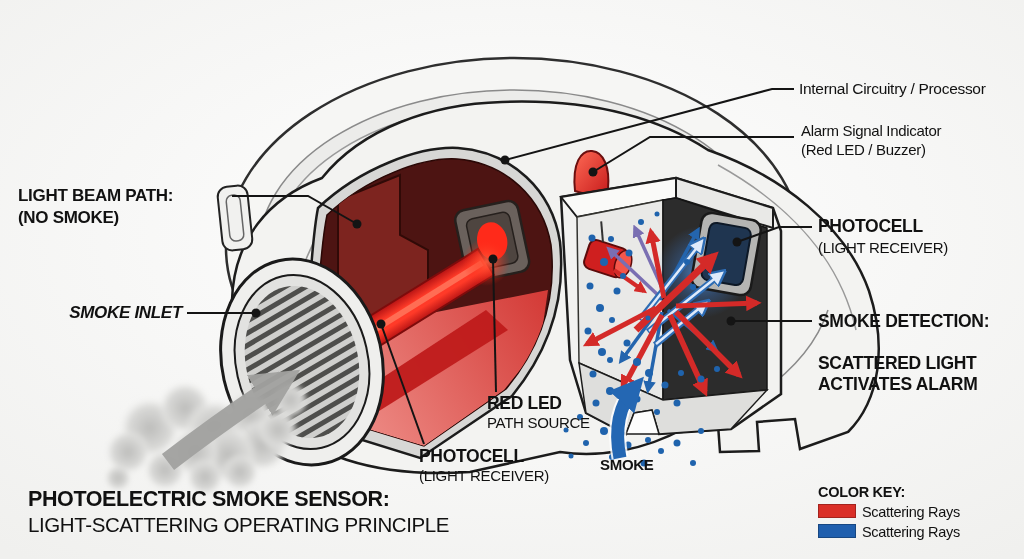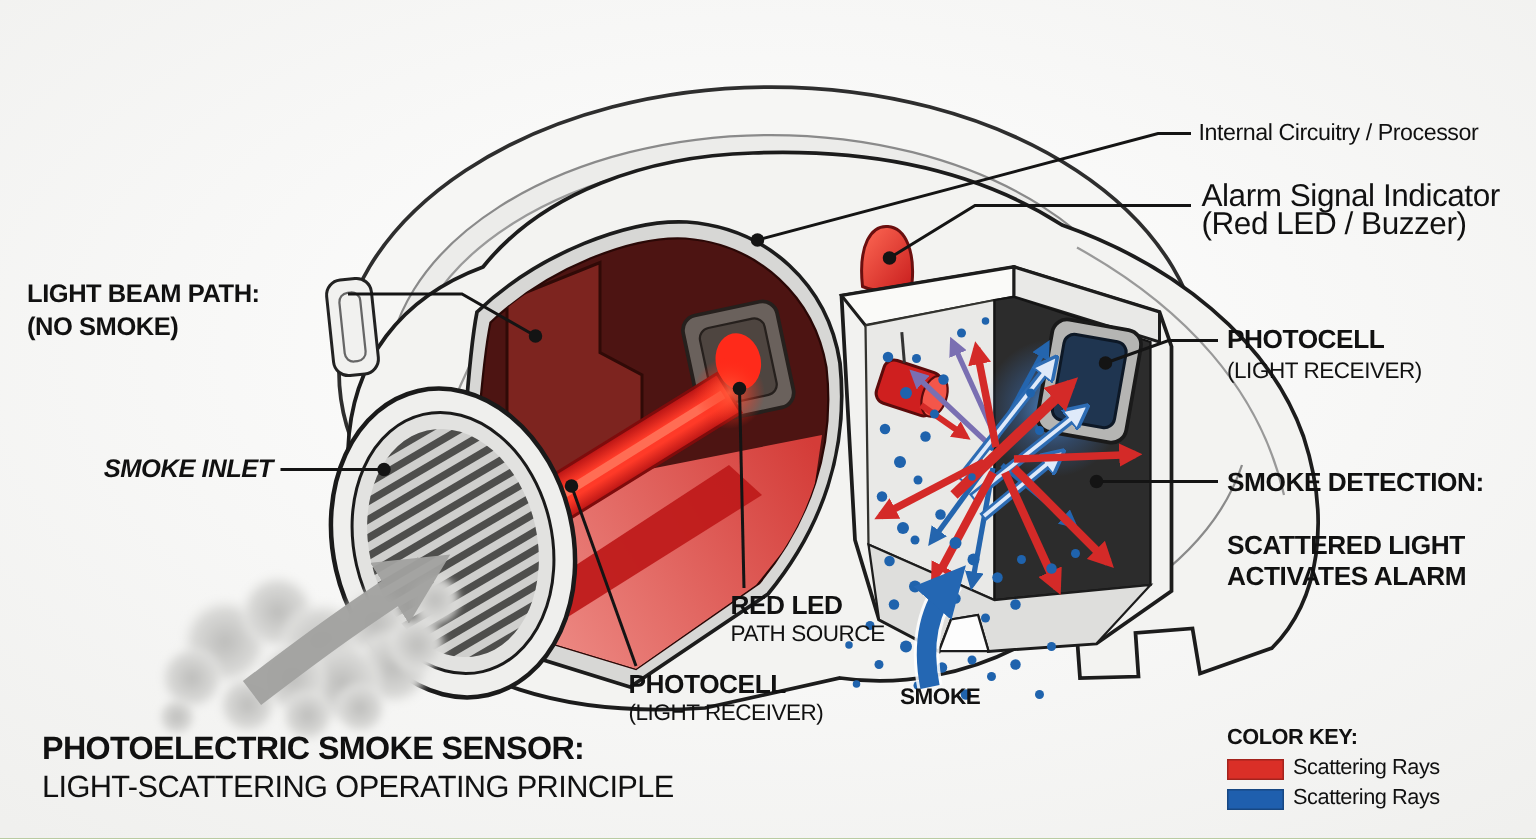--- a/index.html
+++ b/index.html
@@ -1,36 +1,36 @@
 <!DOCTYPE html>
 <html><head>
 <meta charset="utf-8">
 <style>
   html,body{margin:0;padding:0;background:#fff;}
-  .stage{position:relative;width:1024px;height:559px;overflow:hidden;background:#4d7c0f;
+  .stage{position:relative;width:1024px;height:559px;overflow:hidden;background:#a3a3a3;
          font-family:"Liberation Sans",sans-serif;color:#111;}
   .stage svg{position:absolute;left:0;top:0;}
   .lbl{position:absolute;color:#111;letter-spacing:-0.3px;white-space:nowrap;}
   .b{font-weight:bold;}
   .lbl-internal{left:799px;top:80px;font-size:15.5px;}
-  .lbl-alarm{left:801px;top:121px;font-size:21px;line-height:19px;}
+  .lbl-alarm{left:801px;top:121px;font-size:15px;line-height:19px;}
   .lbl-beam{left:18px;top:185px;width:212px;text-align:left;font-size:17px;font-weight:bold;line-height:22px;}
   .lbl-inlet{left:18px;top:303px;width:164px;text-align:right;font-size:17px;font-weight:bold;font-style:italic;}
   .lbl-photocell-r{left:818px;top:216px;font-size:17.5px;line-height:21px;}
   .lbl-photocell-r .sub,.lbl-photocell-b .sub,.lbl-redled .sub{font-weight:normal;font-size:15px;}
   .lbl-smokedet{left:818px;top:311px;font-size:17.5px;font-weight:bold;line-height:21px;}
   .lbl-smokedet .gap{margin-top:21px;}
   .lbl-redled{left:487px;top:394px;font-size:17.5px;font-weight:bold;line-height:19px;}
   .lbl-photocell-b{left:419px;top:446px;font-size:17.5px;font-weight:bold;line-height:20px;}
   .lbl-smoke{left:600px;top:456px;font-size:15px;font-weight:bold;}
   .title{left:28px;top:487px;font-size:21.5px;font-weight:bold;line-height:25px;letter-spacing:-0.4px;}
   .title .t2{font-weight:normal;font-size:20.5px;}
   .legend{left:818px;top:484px;font-size:14.5px;}
   .legend .hd{font-weight:bold;margin-bottom:4px;}
-  .legend .row{display:flex;align-items:flex-end;margin-top:4px;}
+  .legend .row{display:flex;align-items:flex-start;margin-top:4px;}
   .legend .sw{width:36px;height:12px;margin-right:6px;border:1px solid rgba(0,0,0,.25);}
 </style>
 </head>
 <body>
 
 <div class="stage">
 
 <svg width="1024" height="559" viewBox="0 0 1024 559">
   <defs>
     <radialGradient id="bgGrad" cx="50%" cy="42%" r="75%">

